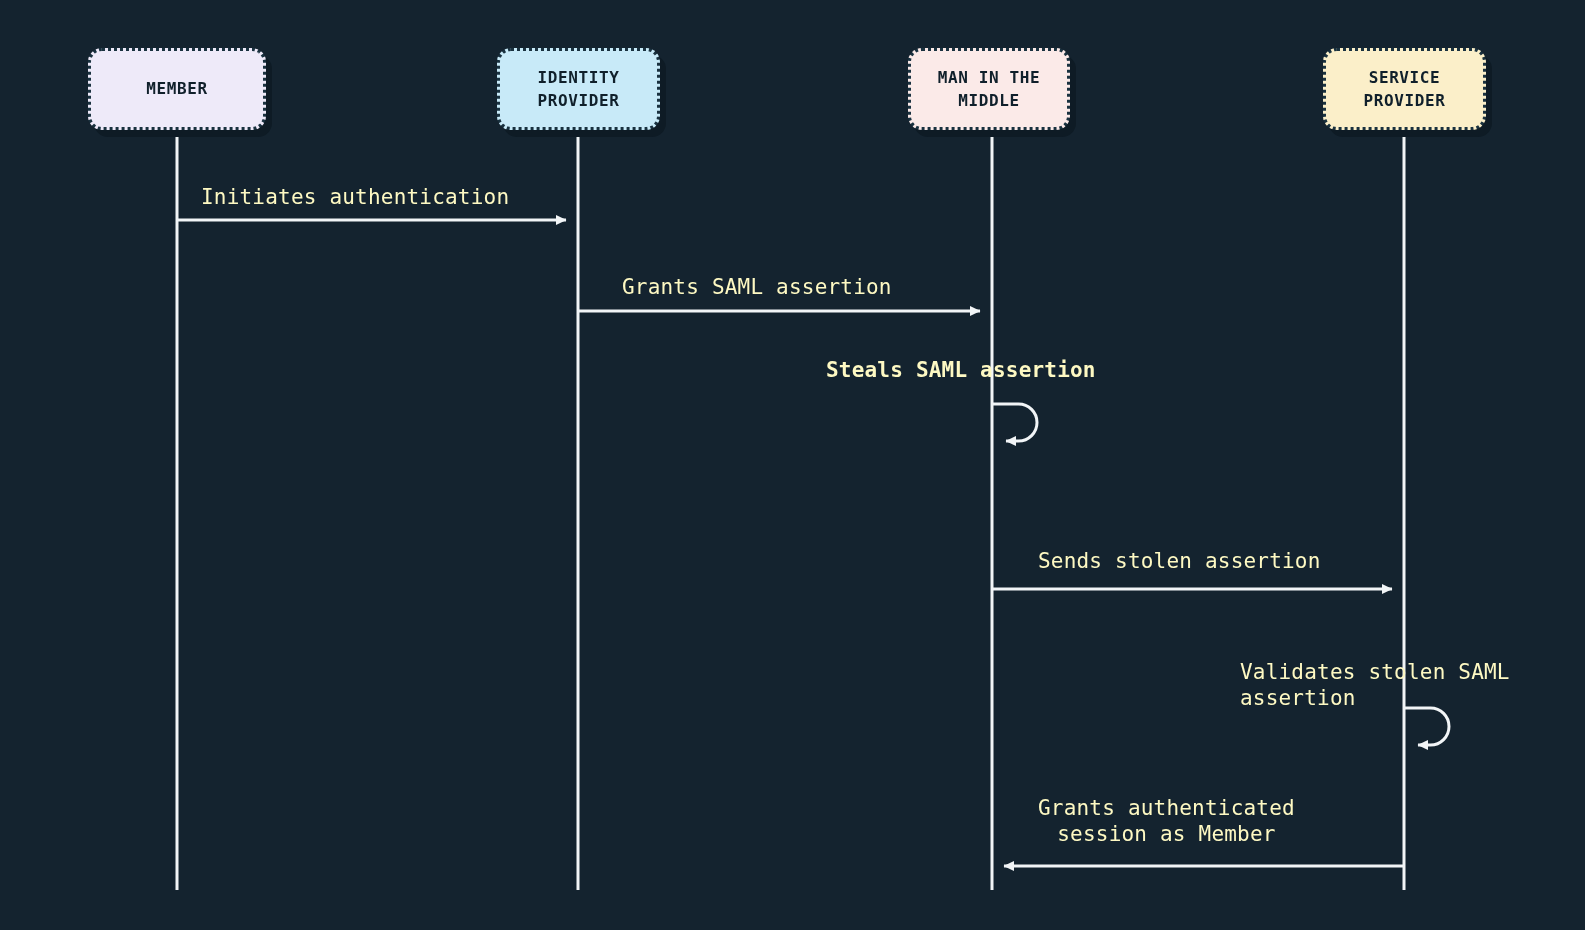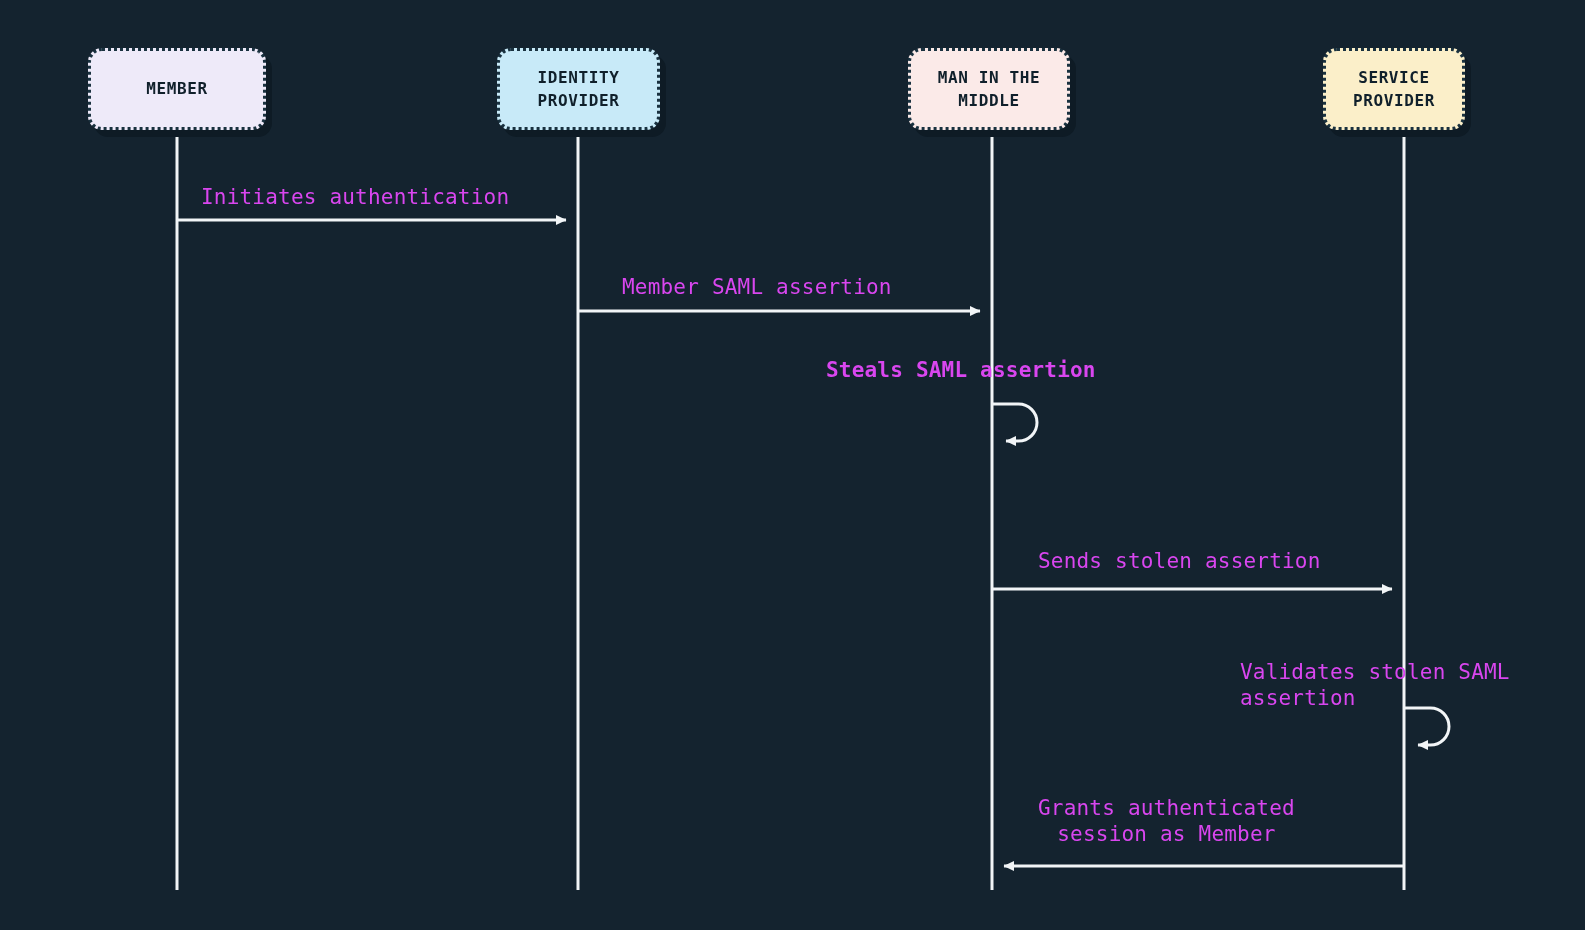--- a/index.html
+++ b/index.html
@@ -43,21 +43,21 @@
     font-weight: 700;
     line-height: 1.45;
     letter-spacing: 0.6px;
     color: #10202b;
     padding: 6px 10px;
     white-space: pre-line;
     z-index: 4;
   }
   .msg-label {
     position: absolute;
-    color: #d946ef;
+    color: #fef9c3;
     font-family: "DejaVu Sans Mono", "Liberation Mono", monospace;
     font-size: 21px;
     line-height: 1.26;
     letter-spacing: 0.2px;
     white-space: pre-line;
     z-index: 3;
   }
 </style>
 </head>
 <body>
@@ -88,26 +88,26 @@
         <line x1="1404" y1="866" x2="1004" y2="866" stroke="#f2f5f7" stroke-width="3" marker-end="url(#arrow-left)"></line>
       </g>
   </svg>
 
   <div id="participants-layer">
       <div class="participant-box" style="left: 88px; top: 48px; width: 178px; height: 82px; background: rgb(238, 234, 249);"><span>MEMBER</span></div>
       <div class="participant-box" style="left: 497px; top: 48px; width: 163px; height: 82px; background: rgb(200, 234, 248); align-items: center;"><span>IDENTITY
 PROVIDER</span></div>
       <div class="participant-box" style="left: 908px; top: 48px; width: 162px; height: 82px; background: rgb(251, 234, 232);"><span>MAN IN THE
 MIDDLE</span></div>
-      <div class="participant-box" style="left: 1323px; top: 48px; width: 142px; height: 82px; background: rgb(251, 239, 201); text-align: center;"><span>SERVICE
+      <div class="participant-box" style="left: 1323px; top: 48px; width: 163px; height: 82px; background: rgb(251, 239, 201); text-align: center;"><span>SERVICE
 PROVIDER</span></div>
     </div>
   <div id="labels-layer">
       <div class="msg-label" style="left: 201px; top: 184px;">Initiates authentication</div>
-      <div class="msg-label" style="left: 622px; top: 274px;">Member SAML assertion</div>
+      <div class="msg-label" style="left: 622px; top: 274px;">Grants SAML assertion</div>
       <div class="msg-label" style="left: 826px; top: 357px; font-weight: bold;">Steals SAML assertion</div>
       <div class="msg-label" style="left: 1038px; top: 548px;">Sends stolen assertion</div>
       <div class="msg-label" style="left: 1240px; top: 659px;">Validates stolen SAML
 assertion</div>
       <div class="msg-label" style="left: 1038px; top: 795px; text-align: center;">Grants authenticated
 session as Member</div>
     </div>
 
 </div>
 

